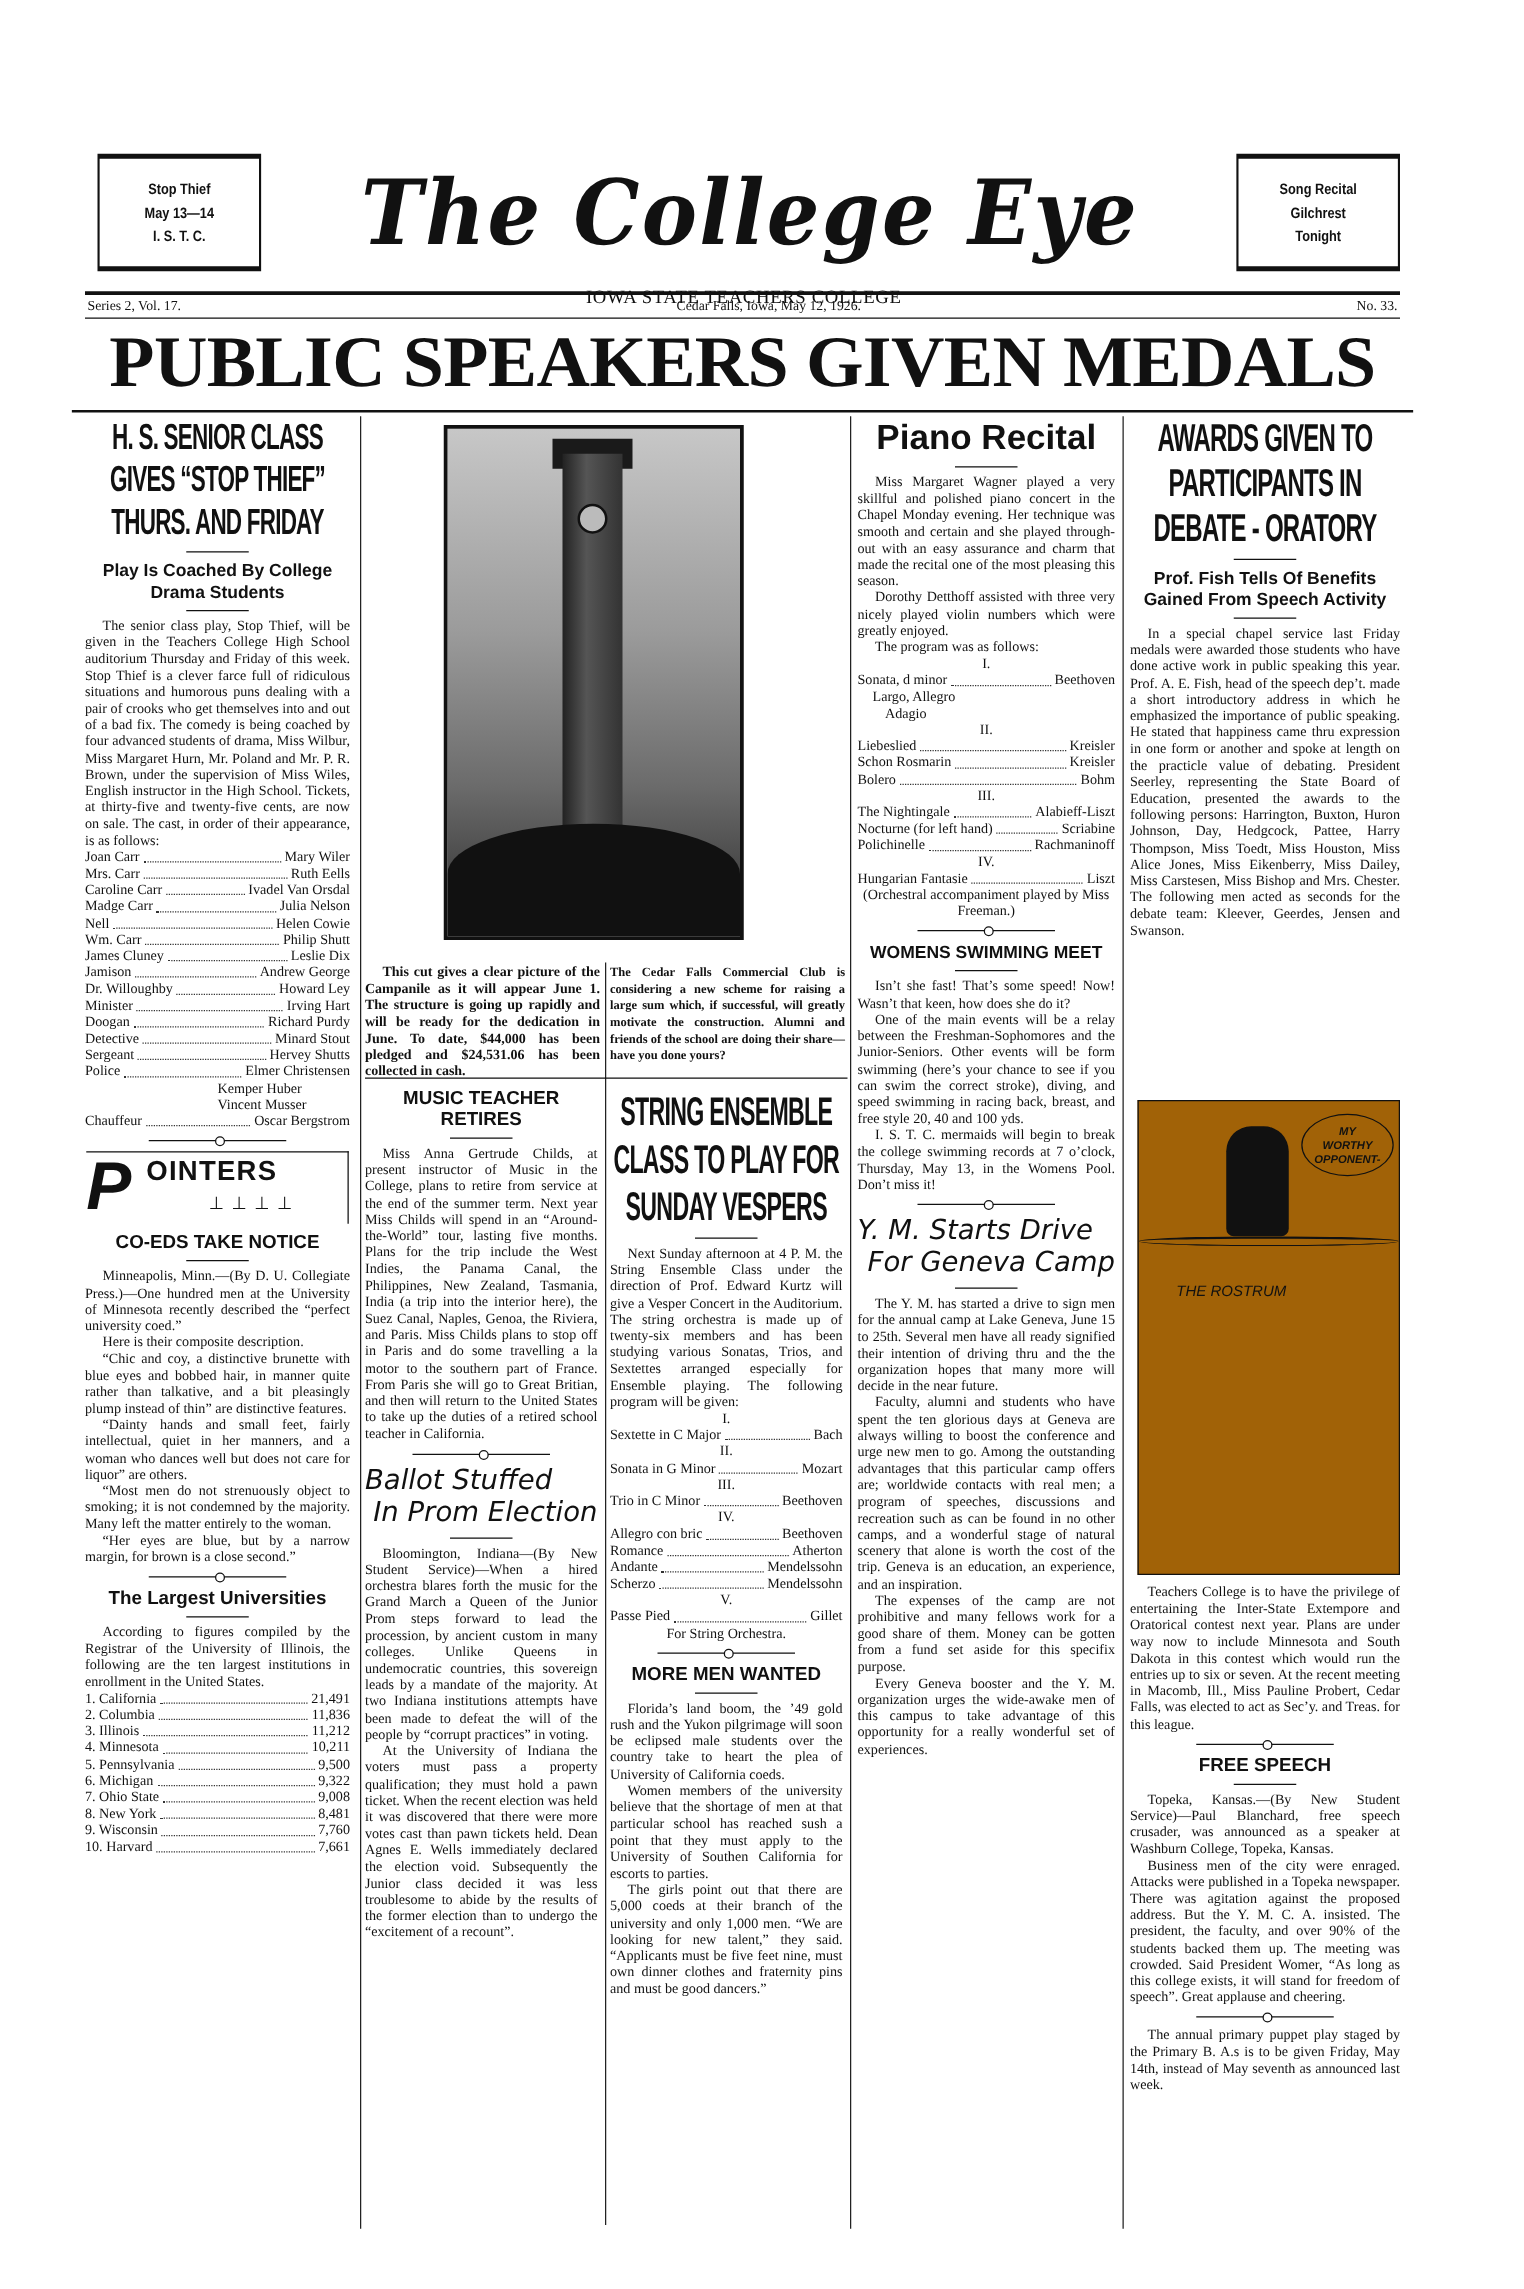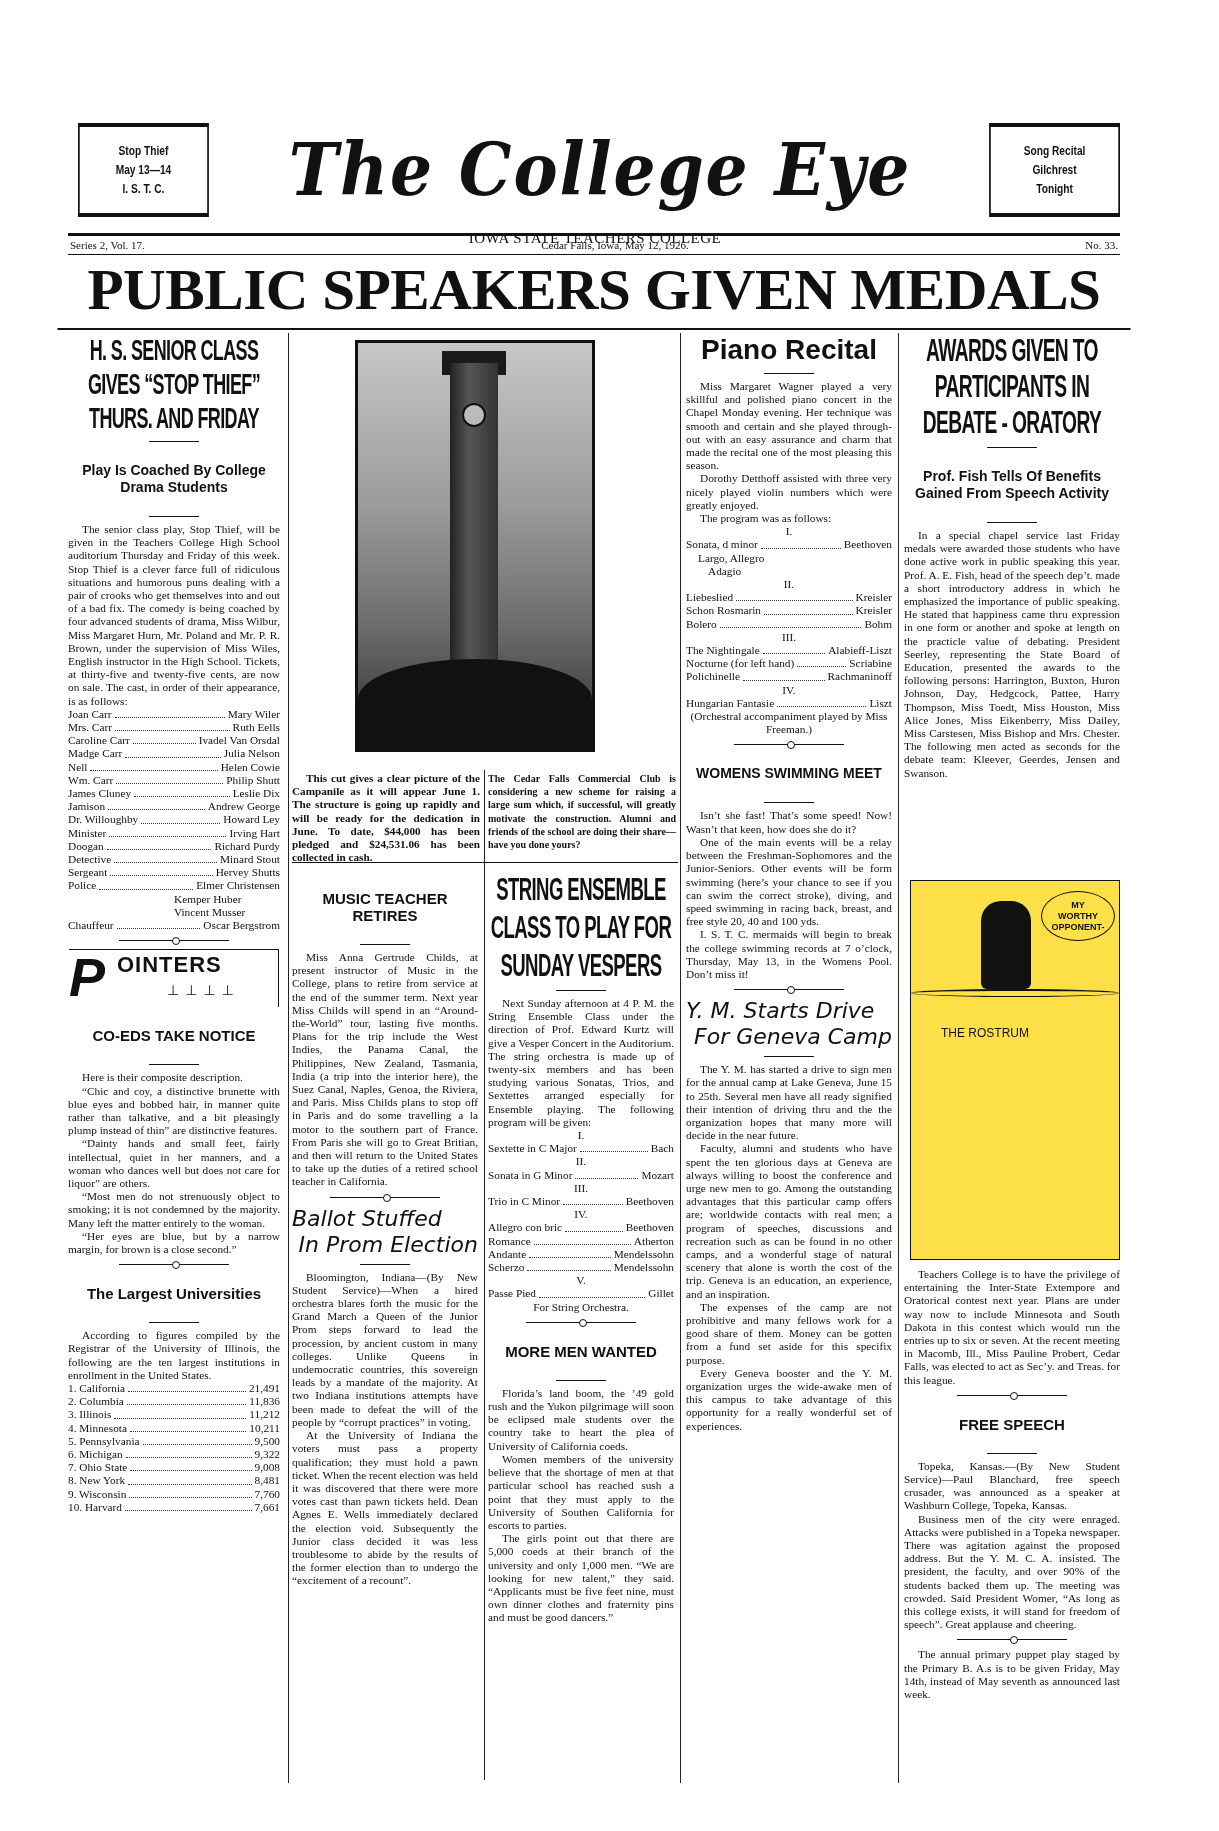--- a/index.html
+++ b/index.html
@@ -20,37 +20,37 @@
               font-size: 11px; display: flex; justify-content: space-between; align-items: center; padding: 0 2px; }
   .banner { position: absolute; left: 68px; top: 258px; width: 1052px; text-align: center; font-family: "Liberation Serif", serif; font-weight: bold;
             font-size: 58px; line-height: 64px; letter-spacing: -0.5px; transform: scaleX(1.02); border-bottom: 2px solid #111; padding-bottom: 6px; }
 
   .col { position: absolute; top: 333px; font-size: 11.3px; line-height: 13.2px; text-align: justify; }
   .col p { text-indent: 14px; }
   .col .noind { text-indent: 0; }
   .vrule { position: absolute; top: 333px; width: 1px; background: #222; }
 
   .hed-cond { font-family: "Liberation Sans", sans-serif; font-weight: bold; text-align: center; transform-origin: center; letter-spacing: -1px; }
-  .deck { font-family: "Liberation Sans", sans-serif; font-weight: bold; text-align: center; font-size: 14px; line-height: 17px; margin: 20px 0; }
+  .deck { font-family: "Liberation Sans", sans-serif; font-weight: bold; text-align: center; font-size: 14px; line-height: 17px; margin: 0 0; }
   .short-rule { width: 50px; border-top: 1px solid #111; margin: 6px auto; }
   .sep { width: 110px; margin: 8px auto; border-top: 1px solid #111; position: relative; height: 1px; }
   .sep::after { content: ""; position: absolute; left: 48%; top: -4px; width: 6px; height: 6px; border: 1px solid #111; border-radius: 50%; background: #fff; }
   .ital-hed { font-family: "DejaVu Sans", sans-serif; font-style: italic; font-size: 22px; line-height: 26px; }
 
   .row { display: flex; justify-content: space-between; text-indent: 0; }
   .row .dots { flex: 1; border-bottom: 1px dotted #333; margin: 0 3px 3px; }
   .center { text-align: center; text-indent: 0; }
 
   .photo { position: absolute; left: 355px; top: 340px; width: 240px; height: 412px; background: linear-gradient(180deg, #c7c7c7 0%, #9b9b9b 40%, #6c6c6c 70%, #2c2c2c 100%); border: 3px solid #111; overflow: hidden; }
   .tower { position: absolute; left: 92px; top: 20px; width: 48px; height: 300px; background: linear-gradient(90deg, #222 0%, #555 40%, #333 100%); }
   .tower-top { position: absolute; left: 84px; top: 8px; width: 64px; height: 24px; background: #1a1a1a; }
   .clock { position: absolute; left: 104px; top: 60px; width: 24px; height: 24px; border-radius: 50%; background: #bbb; border: 2px solid #111; }
   .ground { position: absolute; left: 0; bottom: 0; width: 100%; height: 90px; background: #111; border-top-left-radius: 50% 40px; border-top-right-radius: 50% 40px; }
 
-  .cartoon { position: absolute; left: 910px; top: 880px; width: 210px; height: 380px; border: 1.5px solid #111; background: #fde047; }
+  .cartoon { position: absolute; left: 910px; top: 880px; width: 210px; height: 380px; border: 1.5px solid #111; background: #a16207; font-style: italic; }
   .bubble { position: absolute; right: 4px; top: 10px; width: 74px; height: 50px; border: 1.5px solid #111; border-radius: 50%; font-family: "Liberation Sans", sans-serif;
             font-size: 9px; font-weight: bold; text-align: center; display: flex; flex-direction: column; justify-content: center; line-height: 11px; }
   .rostrum { position: absolute; left: 0; top: 108px; width: 100%; height: 8px; border-top: 2px solid #111; border-bottom: 1px solid #111; border-radius: 50%/4px; }
   .rostrum-label { position: absolute; left: 30px; top: 145px; font-family: "Liberation Sans", sans-serif; font-size: 12px; }
   .figure { position: absolute; left: 70px; top: 20px; width: 50px; height: 88px; background: #111; border-radius: 20px 20px 6px 6px; }
 
   .pointers { width: 210px; height: 58px; border: 1.5px solid #111; border-left: 0; border-bottom: 0; margin: 8px auto 6px; position: relative; font-family: "Liberation Sans", sans-serif; }
   .pointers .p { position: absolute; left: 0; top: -2px; font-size: 54px; font-weight: bold; line-height: 58px; font-style: italic; }
   .pointers .rest { position: absolute; left: 48px; top: 8px; font-size: 22px; font-weight: bold; letter-spacing: 1px; }
   .pointers .tacks { position: absolute; left: 98px; top: 34px; font-size: 14px; letter-spacing: 6px; }
@@ -180,20 +180,21 @@
   <div class="sep"></div>
   <div class="pointers">
     <span class="p">P</span>
     <span class="rest">OINTERS</span>
     <span class="tacks">⊥⊥⊥⊥</span>
   </div>
   <div>
     <div class="deck" style="font-size:15px">CO-EDS TAKE NOTICE</div>
     <div class="short-rule"></div>
     <div id="coeds-body">
+        <p>Minneapolis, Minn.—(By D. U. Collegiate Press.)—One hundred men at the University of Minnesota recently described the “perfect university coed.”</p>
         <p>Here is their composite description.</p>
         <p>“Chic and coy, a distinctive brunette with blue eyes and bobbed hair, in manner quite rather than talkative, and a bit pleasingly plump instead of thin” are distinctive features.</p>
         <p>“Dainty hands and small feet, fairly intellectual, quiet in her manners, and a woman who dances well but does not care for liquor” are others.</p>
         <p>“Most men do not strenuously object to smoking; it is not condemned by the majority. Many left the matter entirely to the woman.</p>
         <p>“Her eyes are blue, but by a narrow margin, for brown is a close second.”</p>
       </div>
   </div>
   <div class="sep"></div>
   <div>
     <div class="deck" style="font-size:15px">The Largest Universities</div>

